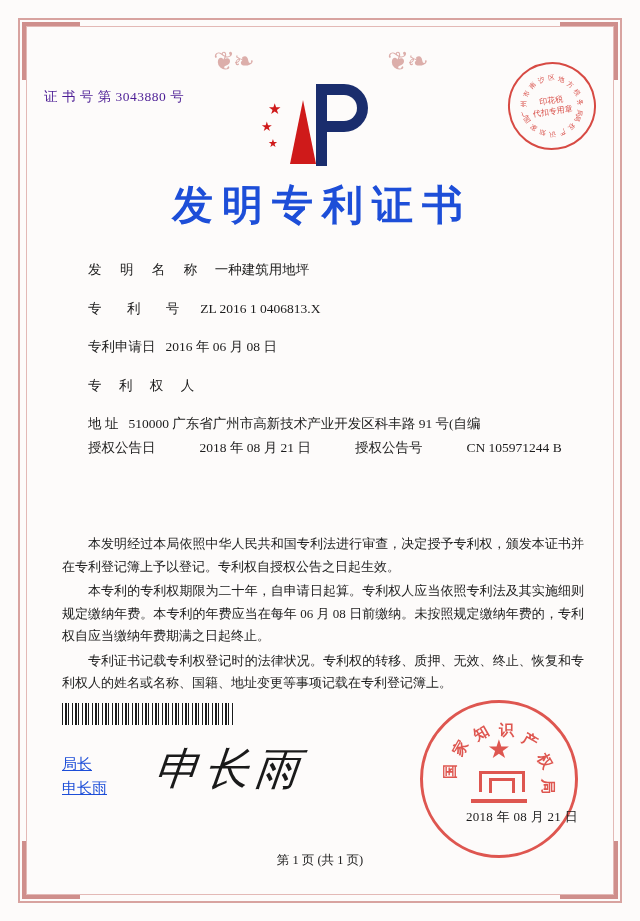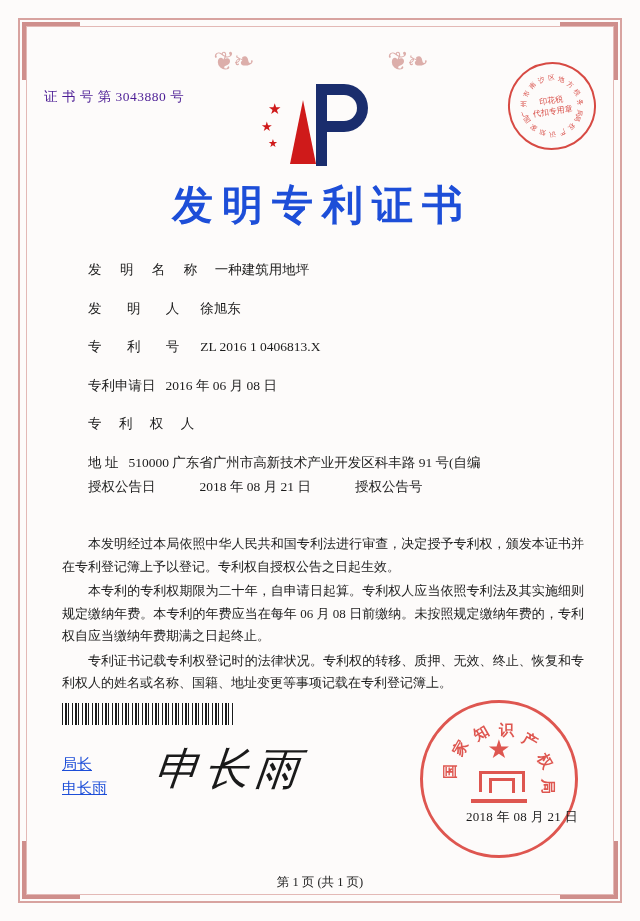--- a/index.html
+++ b/index.html
@@ -319,21 +319,21 @@
     top: 808px;
     font-size: 13px;
     color: #1c1c1c;
     letter-spacing: .3px;
   }
 
   
   .footer {
     position: absolute;
     left: 0; right: 0;
-    bottom: 30px;
+    bottom: 52px;
     text-align: center;
     font-size: 12.5px;
     color: #1c1c1c;
   }
 </style>
 </head>
 <body>
 
 <div class="page">
 
@@ -388,42 +388,39 @@
   </div>
 
   <div class="title">发明专利证书</div>
 
   <div class="fields">
     <div class="row">
       <div class="lbl sp4">发 明 名 称</div>
       <div class="val">一种建筑用地坪</div>
     </div>
     <div class="row">
-      <div class="lbl sp3">发 明 人</div>
-      <div class="val">徐旭东</div>
-    </div>
-    <div class="row">
       <div class="lbl sp3">专 利 号</div>
       <div class="val">ZL 2016 1 0406813.X</div>
     </div>
     <div class="row">
       <div class="lbl">专利申请日</div>
       <div class="val">2016 年 06 月 08 日</div>
     </div>
     <div class="row">
       <div class="lbl sp2">专 利 权 人</div>
     </div>
     <div class="row addr">
       <div class="lbl">地           址</div>
       <div class="val">510000  广东省广州市高新技术产业开发区科丰路 91 号(自编</div>
     </div>
     <div class="row two-col">
       <div class="lbl">授权公告日</div>
       <div class="val2">2018 年 08 月 21 日</div>
       <div class="val2">授权公告号</div>
+      <div class="val2">CN 105971244 B</div>
     </div>
   </div>
 
   <div class="body-text">
     <p>本发明经过本局依照中华人民共和国专利法进行审查，决定授予专利权，颁发本证书并在专利登记簿上予以登记。专利权自授权公告之日起生效。</p>
     <p>本专利的专利权期限为二十年，自申请日起算。专利权人应当依照专利法及其实施细则规定缴纳年费。本专利的年费应当在每年 06 月 08 日前缴纳。未按照规定缴纳年费的，专利权自应当缴纳年费期满之日起终止。</p>
     <p>专利证书记载专利权登记时的法律状况。专利权的转移、质押、无效、终止、恢复和专利权人的姓名或名称、国籍、地址变更等事项记载在专利登记簿上。</p>
   </div>
 
   <div class="barcode"></div>

